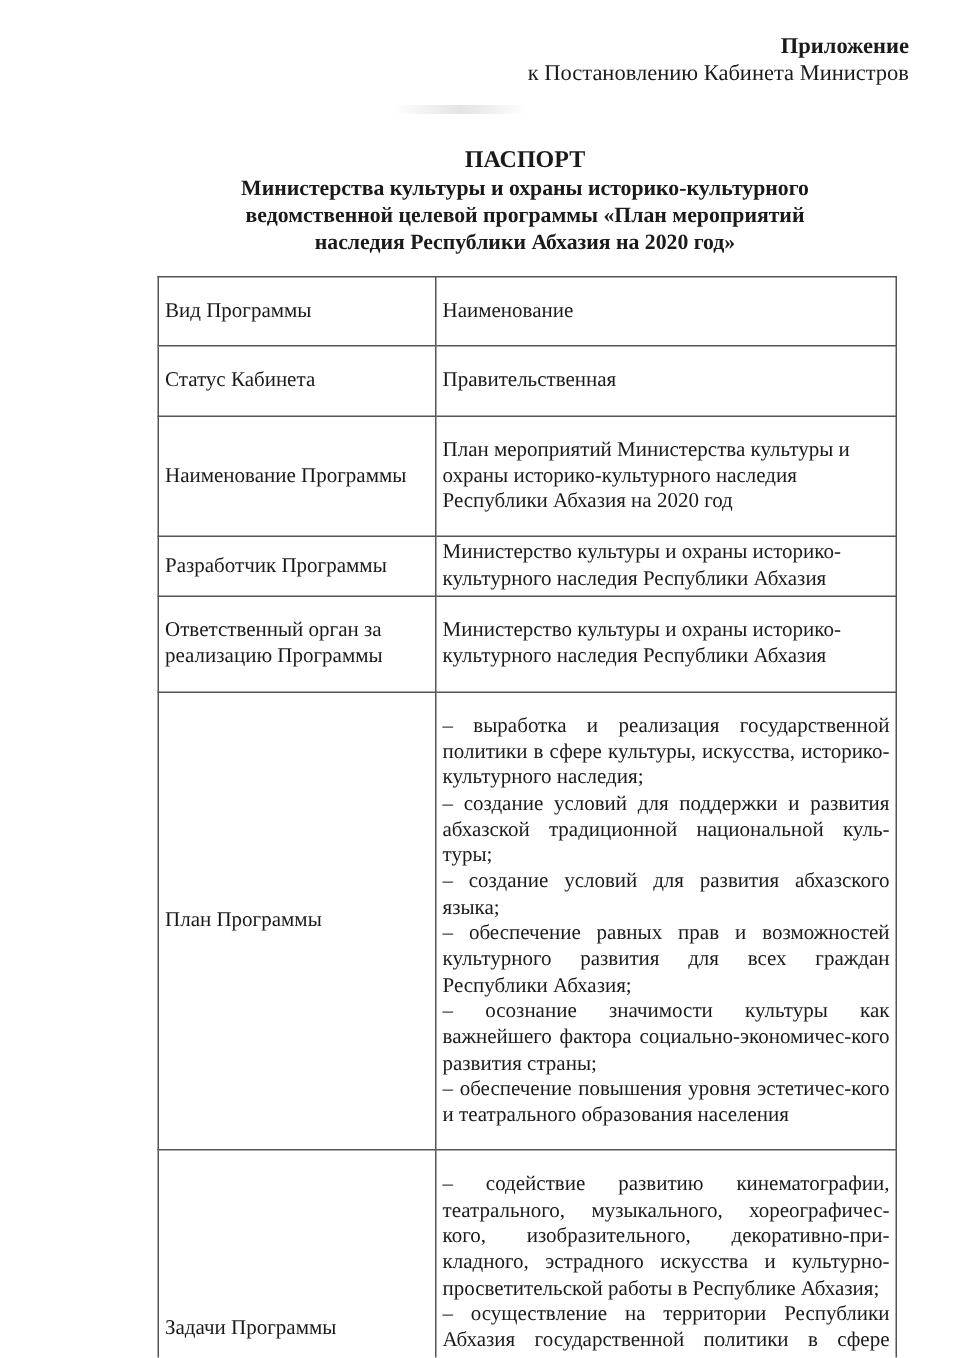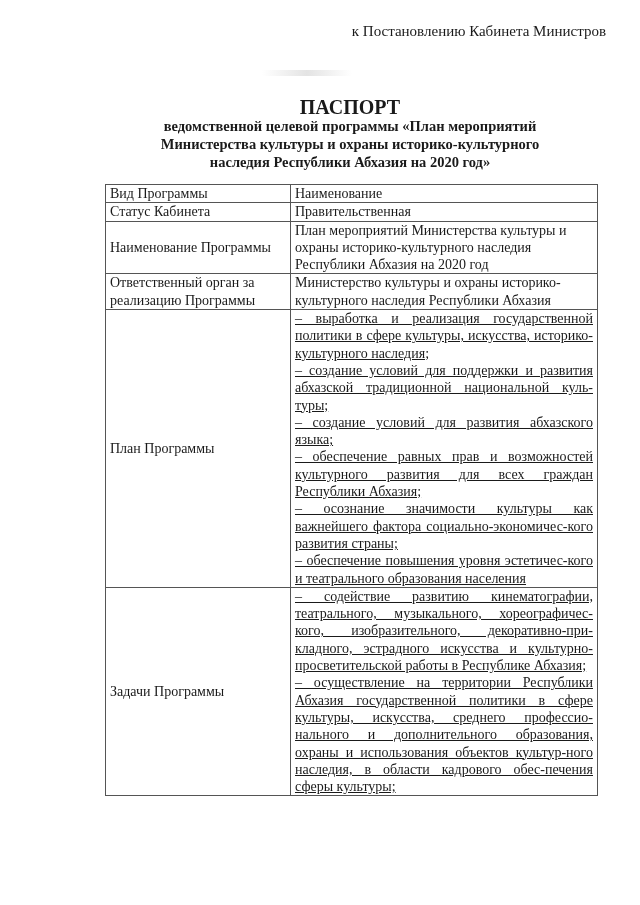--- a/index.html
+++ b/index.html
@@ -14,63 +14,68 @@
   }
   .appendix .head { font-weight: bold; }
   .stamp {
     position: absolute; left: 262px; top: 70px; width: 90px; height: 6px;
     background: linear-gradient(90deg, rgba(200,200,200,0.0), rgba(200,200,200,0.5), rgba(200,200,200,0.0));
   }
   .title-block {
     position: absolute; left: 100px; width: 500px; top: 97px; text-align: center;
     font-weight: bold;
   }
-  .title-block .t1 { font-size: 20px; line-height: 20px; }
+  .title-block .t1 { font-size: 16px; line-height: 20px; }
   .title-block .t2 { font-size: 14.5px; line-height: 18px; }
   table.passport {
     position: absolute; left: 105px; top: 184px; width: 493px;
     border-collapse: collapse; font-size: 14px; line-height: 17.3px;
   }
   table.passport td {
-    border: 1px solid #555; padding: 0 4px; vertical-align: middle;
+    border: 1px solid #555; padding: 14px 4px; vertical-align: middle;
   }
   table.passport td.label { width: 176px; }
   table.passport td.value { text-align: left; }
   td.value.justify { text-align: justify; }
   td.label.center { text-align: left; }
-  .bullet { display: block; text-align: justify; text-decoration: underline; }
+  .bullet { display: block; text-align: justify; }
 </style>
 </head>
 <body>
 
 <div class="appendix">
+  <div class="head">Приложение</div>
   <div>к Постановлению Кабинета Министров</div>
 </div>
 <div class="stamp"></div>
 
 <div class="title-block">
   <div class="t1">ПАСПОРТ</div>
+  <div class="t2">Министерства культуры и охраны историко-культурного</div>
   <div class="t2">ведомственной целевой программы «План мероприятий</div>
-  <div class="t2">Министерства культуры и охраны историко-культурного</div>
   <div class="t2">наследия Республики Абхазия на  2020 год»</div>
 </div>
 
 <table class="passport">
   <tbody>
     <tr>
       <td class="label">Вид  Программы</td>
       <td class="value">Наименование</td>
     </tr>
     <tr>
       <td class="label">Статус  Кабинета</td>
       <td class="value">Правительственная</td>
     </tr>
     <tr>
       <td class="label">Наименование Программы</td>
       <td class="value">План мероприятий Министерства культуры и охраны историко-культурного наследия Республики Абхазия на  2020 год</td>
+    </tr>
+    <tr>
+      <td class="label" style="padding-top:2px;padding-bottom:2px;">Разработчик Программы</td>
+      <td class="value" style="padding-top:2px;padding-bottom:2px;">Министерство культуры и охраны историко-культурного наследия Республики Абхазия</td>
     </tr>
     <tr>
       <td class="label center">Ответственный  орган за реализацию Программы</td>
       <td class="value">Министерство культуры и охраны историко-культурного наследия Республики Абхазия</td>
     </tr>
     <tr>
       <td class="label">План Программы</td>
       <td class="value justify">
         <span class="bullet">– выработка и реализация государственной политики в сфере культуры, искусства, историко-культурного наследия;</span>
         <span class="bullet">– создание условий для поддержки и развития абхазской традиционной национальной куль-туры;</span>

